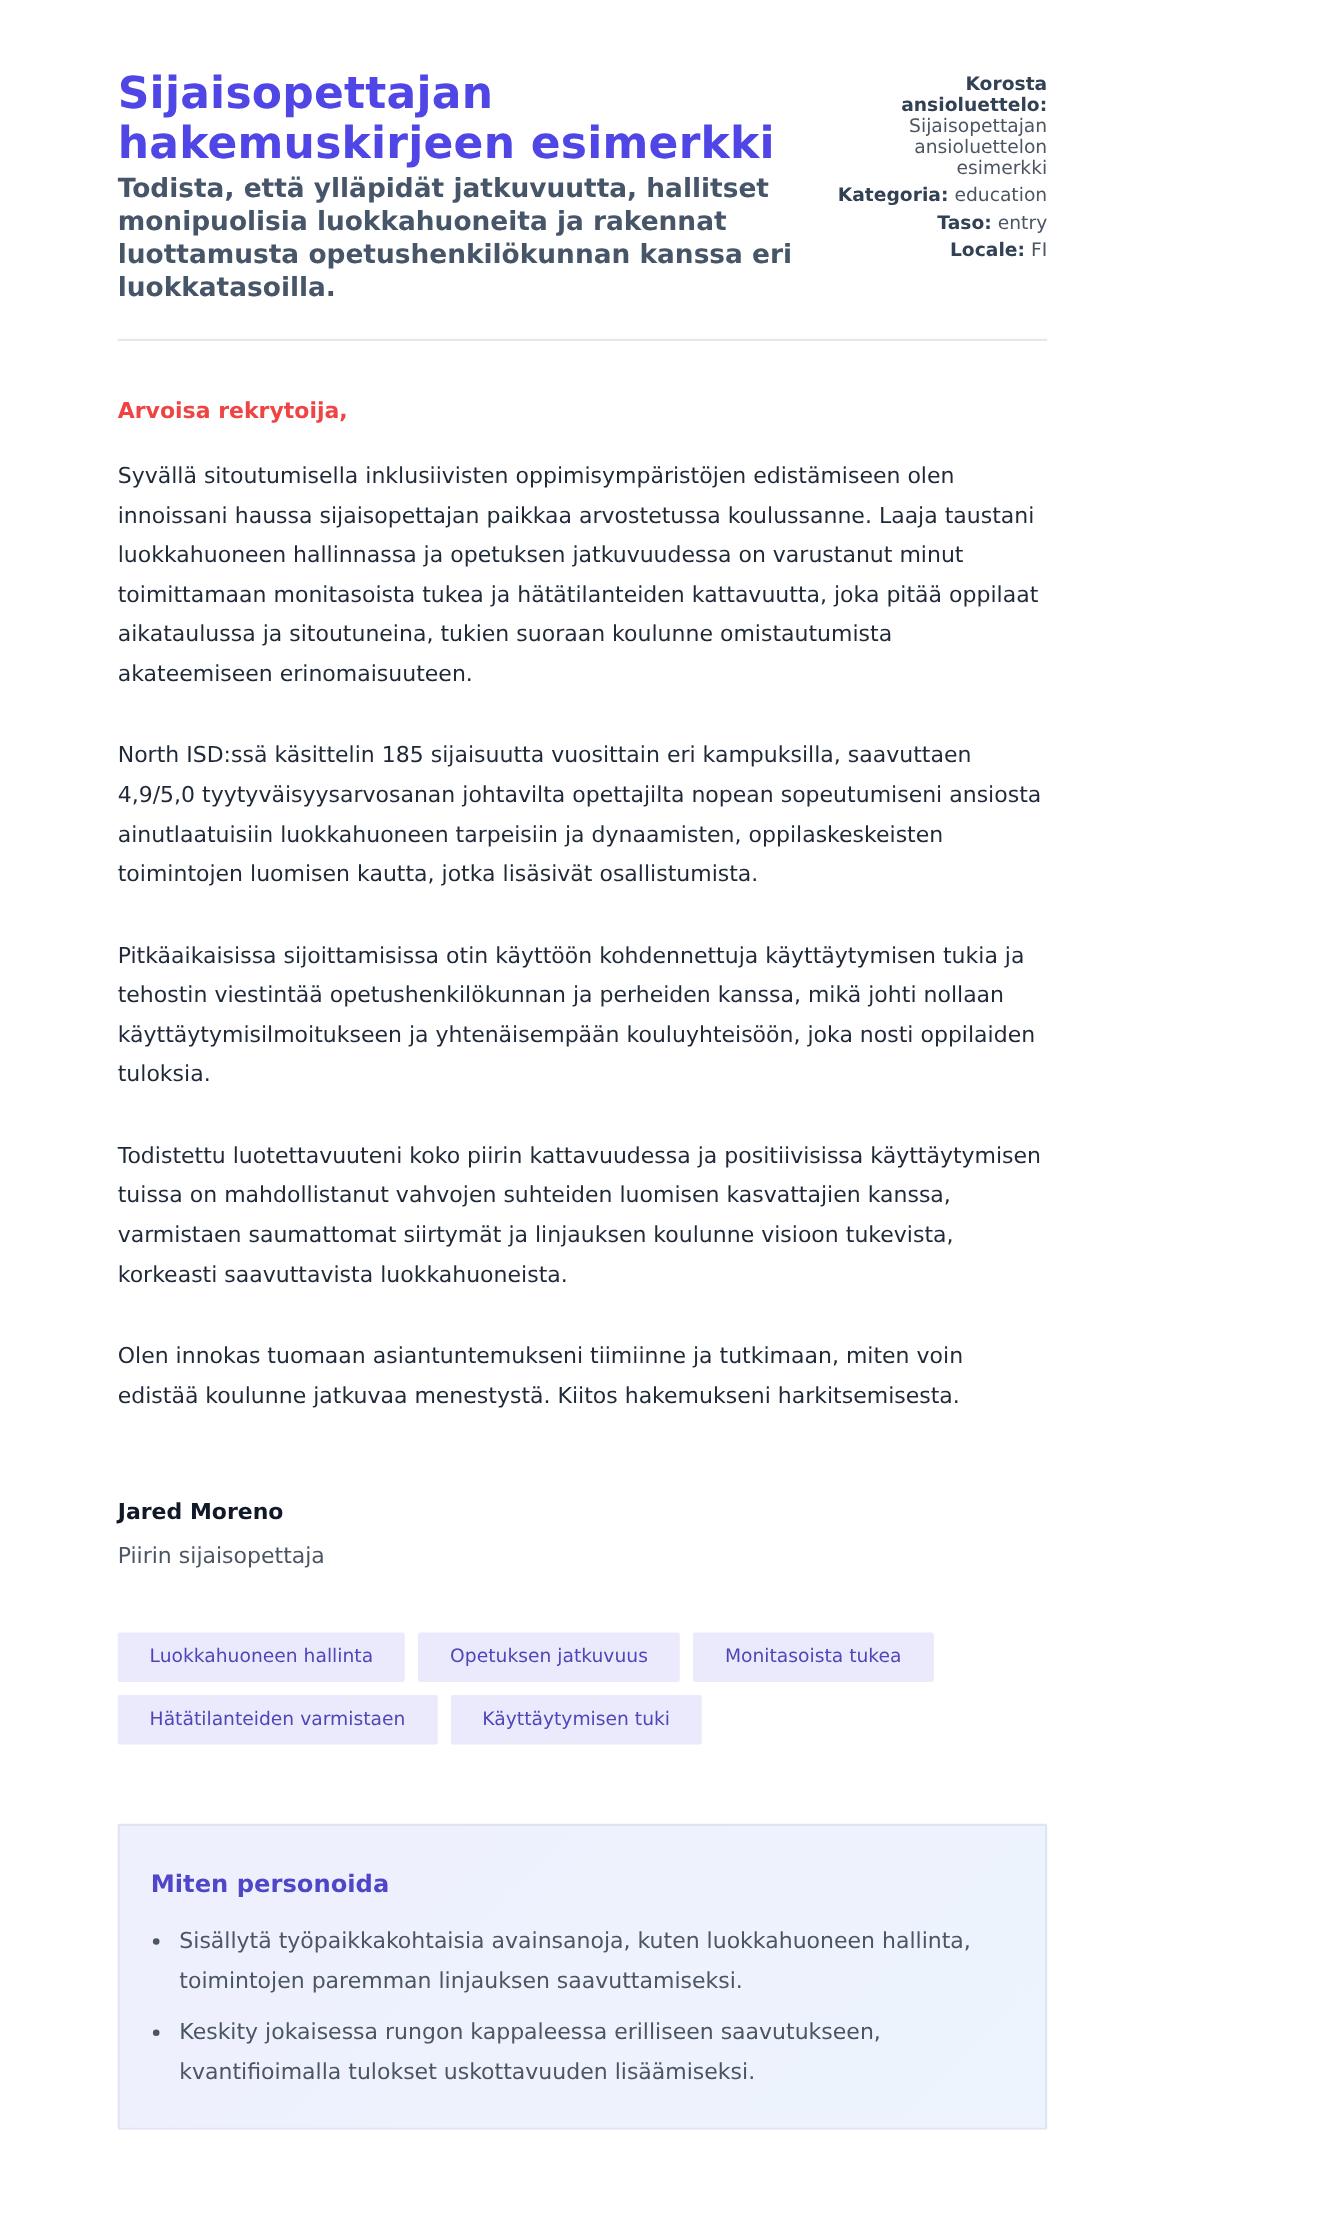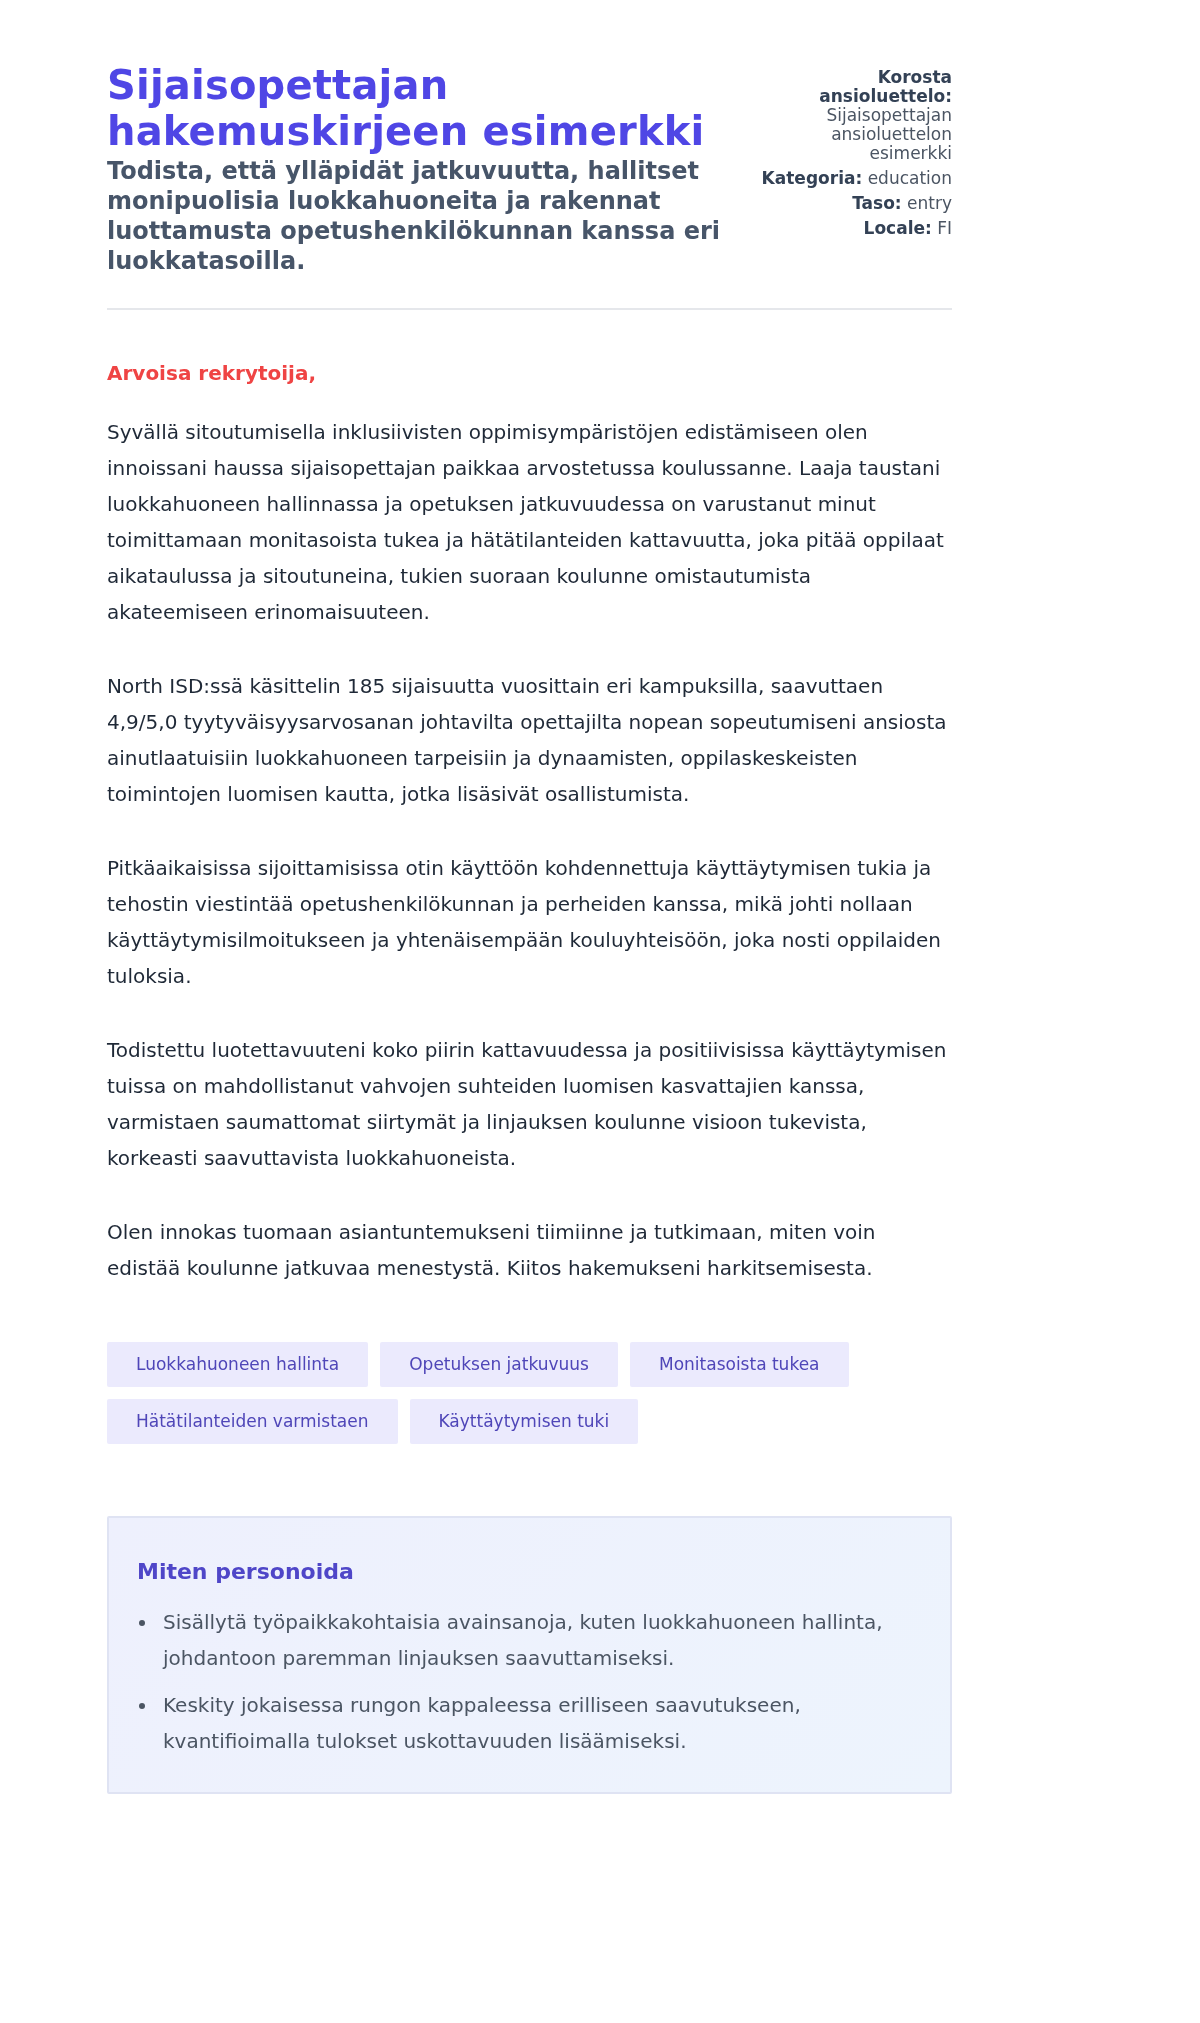--- a/index.html
+++ b/index.html
@@ -155,31 +155,35 @@
   </header>
 
   <section class="letter">
     <p class="salutation">Arvoisa rekrytoija,</p>
     <p class="para">Syvällä sitoutumisella inklusiivisten oppimisympäristöjen edistämiseen olen innoissani haussa sijaisopettajan paikkaa arvostetussa koulussanne. Laaja taustani luokkahuoneen hallinnassa ja opetuksen jatkuvuudessa on varustanut minut toimittamaan monitasoista tukea ja hätätilanteiden kattavuutta, joka pitää oppilaat aikataulussa ja sitoutuneina, tukien suoraan koulunne omistautumista akateemiseen erinomaisuuteen.</p>
     <p class="para">North ISD:ssä käsittelin 185 sijaisuutta vuosittain eri kampuksilla, saavuttaen 4,9/5,0 tyytyväisyysarvosanan johtavilta opettajilta nopean sopeutumiseni ansiosta ainutlaatuisiin luokkahuoneen tarpeisiin ja dynaamisten, oppilaskeskeisten toimintojen luomisen kautta, jotka lisäsivät osallistumista.</p>
     <p class="para">Pitkäaikaisissa sijoittamisissa otin käyttöön kohdennettuja käyttäytymisen tukia ja tehostin viestintää opetushenkilökunnan ja perheiden kanssa, mikä johti nollaan käyttäytymisilmoitukseen ja yhtenäisempään kouluyhteisöön, joka nosti oppilaiden tuloksia.</p>
     <p class="para">Todistettu luotettavuuteni koko piirin kattavuudessa ja positiivisissa käyttäytymisen tuissa on mahdollistanut vahvojen suhteiden luomisen kasvattajien kanssa, varmistaen saumattomat siirtymät ja linjauksen koulunne visioon tukevista, korkeasti saavuttavista luokkahuoneista.</p>
     <p class="para">Olen innokas tuomaan asiantuntemukseni tiimiinne ja tutkimaan, miten voin edistää koulunne jatkuvaa menestystä. Kiitos hakemukseni harkitsemisesta.</p>
 
+    <div class="signature">
+      <div class="sig-name">Jared Moreno</div>
+      <div class="sig-title">Piirin sijaisopettaja</div>
+    </div>
   </section>
 
   <div class="tags">
     <span class="tag">Luokkahuoneen hallinta</span>
     <span class="tag">Opetuksen jatkuvuus</span>
     <span class="tag">Monitasoista tukea</span>
     <span class="tag">Hätätilanteiden varmistaen</span>
     <span class="tag">Käyttäytymisen tuki</span>
   </div>
 
   <aside class="tips">
     <h3 class="tips-title">Miten personoida</h3>
     <ul>
-      <li>Sisällytä työpaikkakohtaisia avainsanoja, kuten luokkahuoneen hallinta, johdantoon paremman linjauksen saavuttamiseksi.</li>
+      <li>Sisällytä työpaikkakohtaisia avainsanoja, kuten luokkahuoneen hallinta, toimintojen paremman linjauksen saavuttamiseksi.</li>
       <li>Keskity jokaisessa rungon kappaleessa erilliseen saavutukseen, kvantifioimalla tulokset uskottavuuden lisäämiseksi.</li>
     </ul>
   </aside>
 
 </div>
 
 </body></html>

